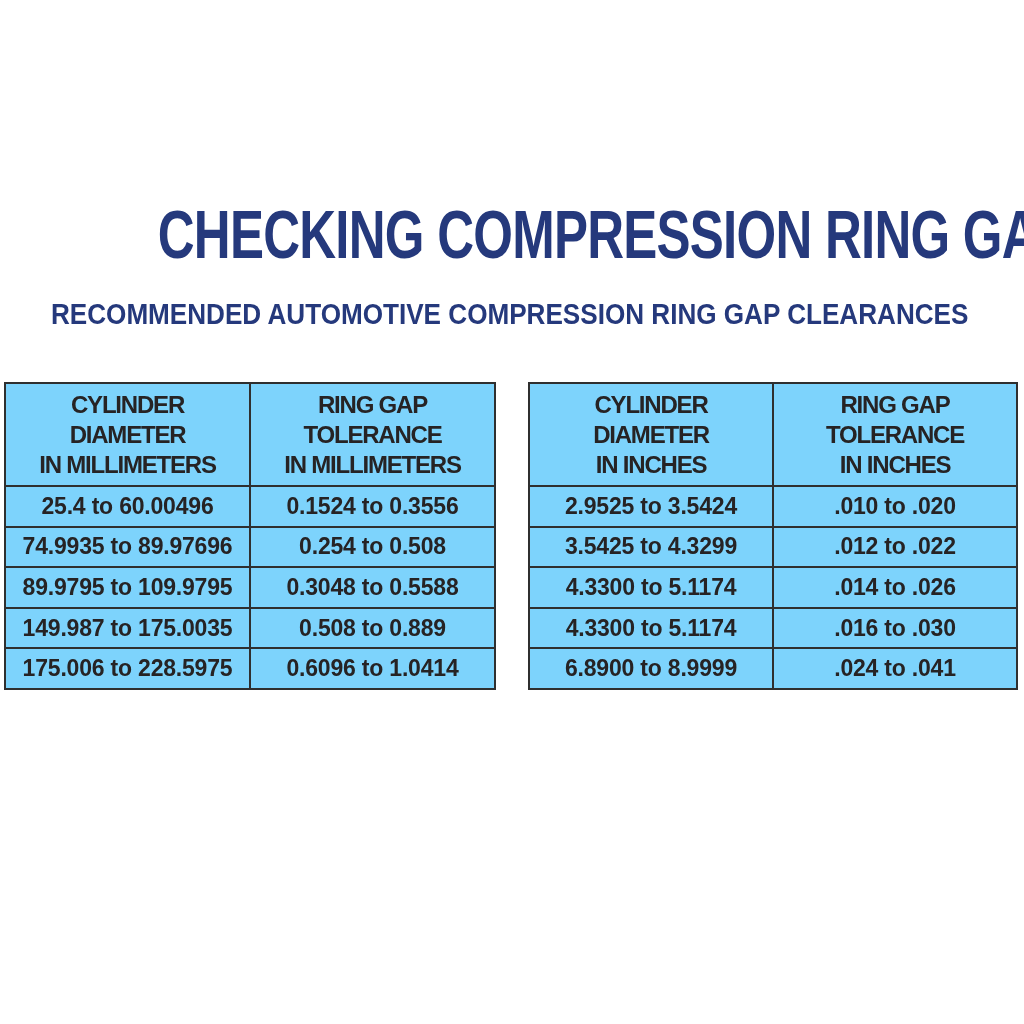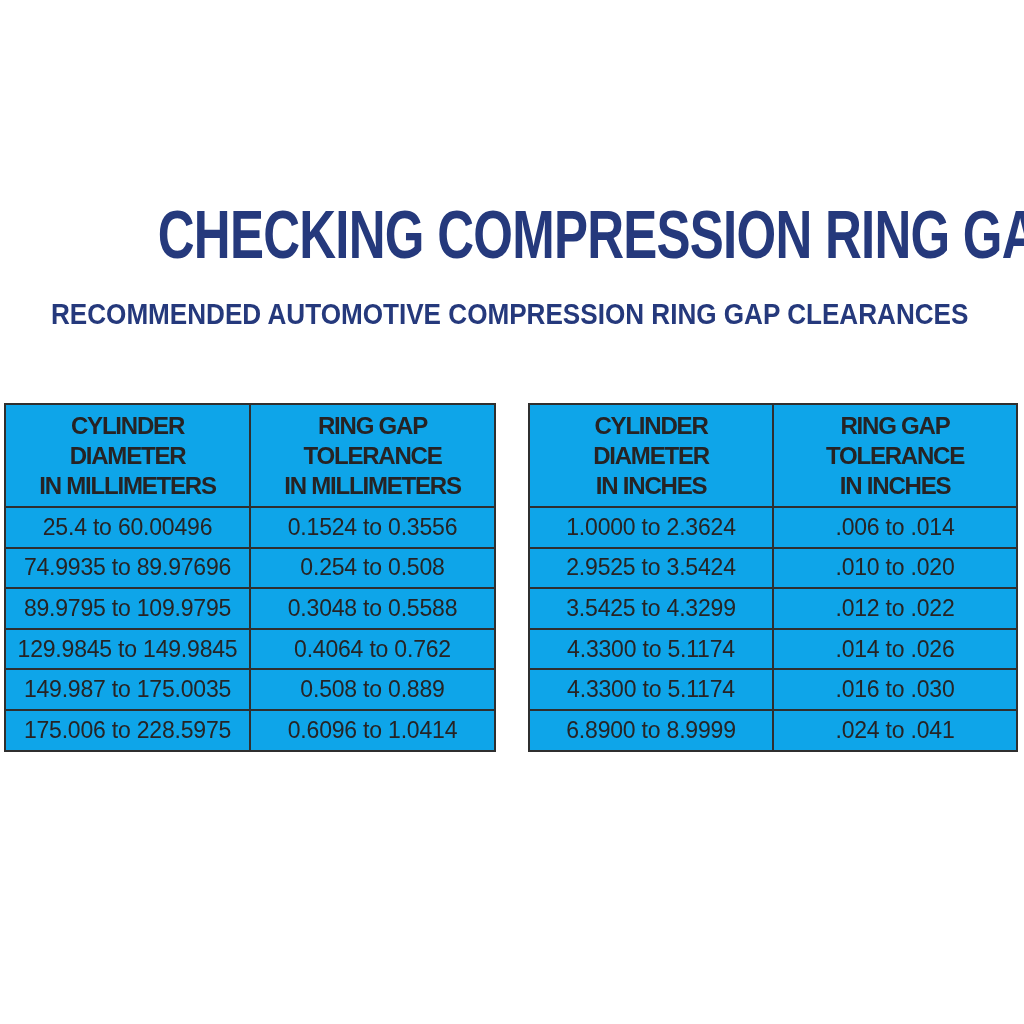--- a/index.html
+++ b/index.html
@@ -49,24 +49,24 @@
     line-height: 30px;
     font-weight: 700;
     color: #25397c;
     transform: scaleX(0.9);
     transform-origin: 50% 50%;
   }
 
   
   table.spec-table {
     position: absolute;
-    top: 403px;
+    top: 382px;
     border-collapse: collapse;
     table-layout: fixed;
-    background: #0ea5e9;
+    background: #7dd3fc;
     border: 2px solid #2f2f2f;
   }
   #table-mm { left: 4px;   width: 492px; }
   #table-in { left: 528px; width: 490px; }
 
   .spec-table th,
   .spec-table td {
     border: 2px solid #2f2f2f;
     text-align: center;
     vertical-align: middle;
@@ -81,21 +81,21 @@
   .spec-table tr.header-row th {
     height: 101px;
     font-size: 24px;
     font-weight: 700;
     line-height: 30px;
     letter-spacing: -1.2px;
   }
   .spec-table tr.data-row td {
     height: 38.6px;
     font-size: 23px;
-    font-weight: 400;
+    font-weight: 700;
     letter-spacing: -0.2px;
   }
 </style>
 </head>
 <body>
 
 <div class="page">
 
   <div class="title-wrap">
     <span class="title-inner">CHECKING COMPRESSION RING GAPS</span>
@@ -129,24 +129,20 @@
     </tr>
     <tr class="data-row">
       <td>74.9935 to 89.97696</td>
       <td>0.254 to 0.508</td>
     </tr>
     <tr class="data-row">
       <td>89.9795 to 109.9795</td>
       <td>0.3048 to 0.5588</td>
     </tr>
     <tr class="data-row">
-      <td>129.9845 to 149.9845</td>
-      <td>0.4064 to 0.762</td>
-    </tr>
-    <tr class="data-row">
       <td>149.987 to 175.0035</td>
       <td>0.508 to 0.889</td>
     </tr>
     <tr class="data-row">
       <td>175.006 to 228.5975</td>
       <td>0.6096 to 1.0414</td>
     </tr>
   </tbody>
     </table>
 
@@ -162,24 +158,20 @@
         <div>DIAMETER</div>
         <div>IN INCHES</div>
       </th>
       <th>
         <div>RING GAP</div>
         <div>TOLERANCE</div>
         <div>IN INCHES</div>
       </th>
     </tr>
     <tr class="data-row">
-      <td>1.0000 to 2.3624</td>
-      <td>.006 to .014</td>
-    </tr>
-    <tr class="data-row">
       <td>2.9525 to 3.5424</td>
       <td>.010 to .020</td>
     </tr>
     <tr class="data-row">
       <td>3.5425 to 4.3299</td>
       <td>.012 to .022</td>
     </tr>
     <tr class="data-row">
       <td>4.3300 to 5.1174</td>
       <td>.014 to .026</td>

